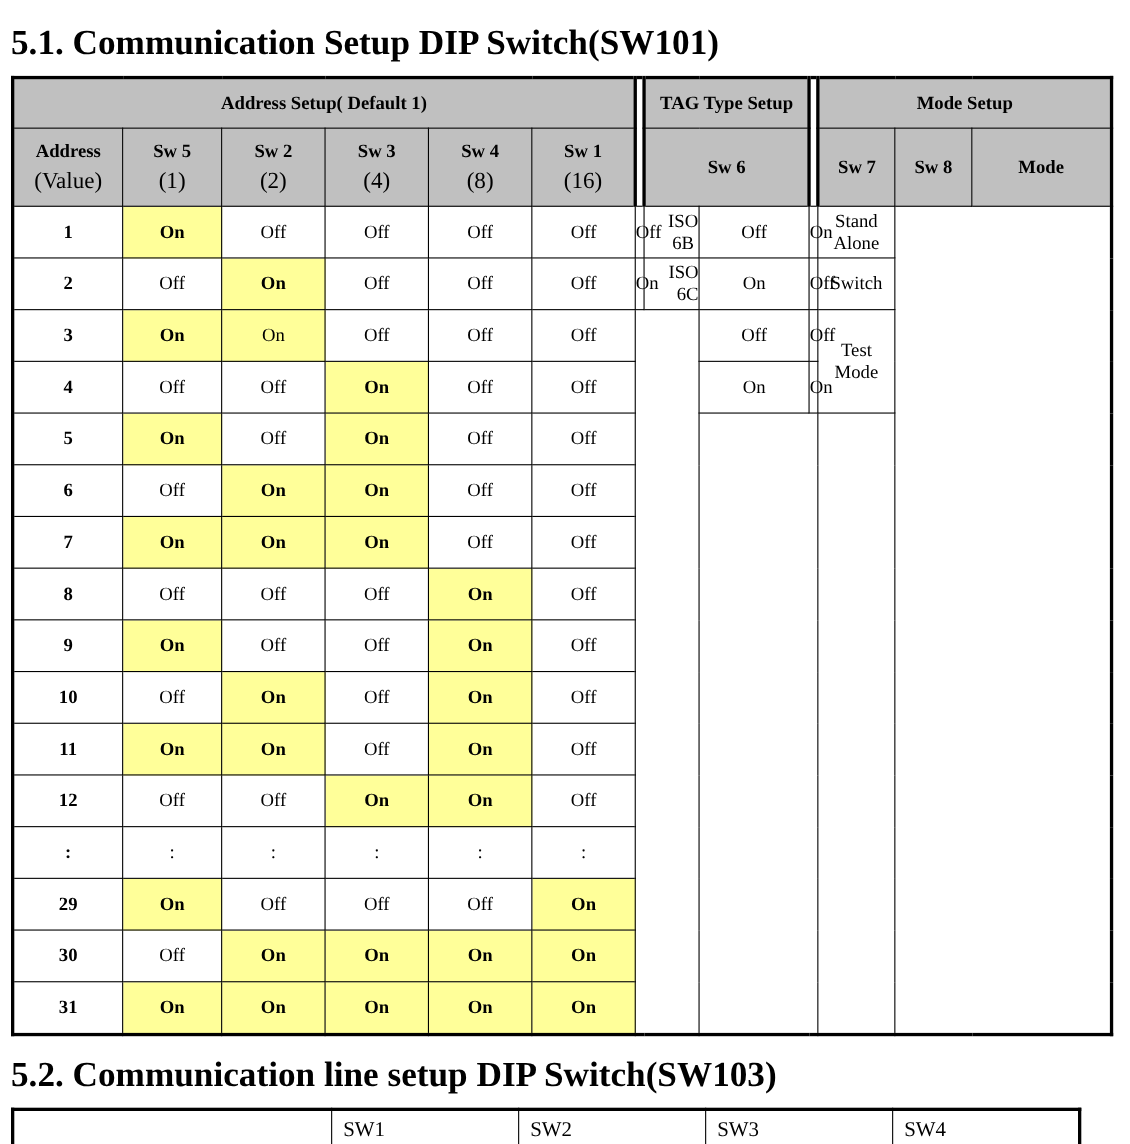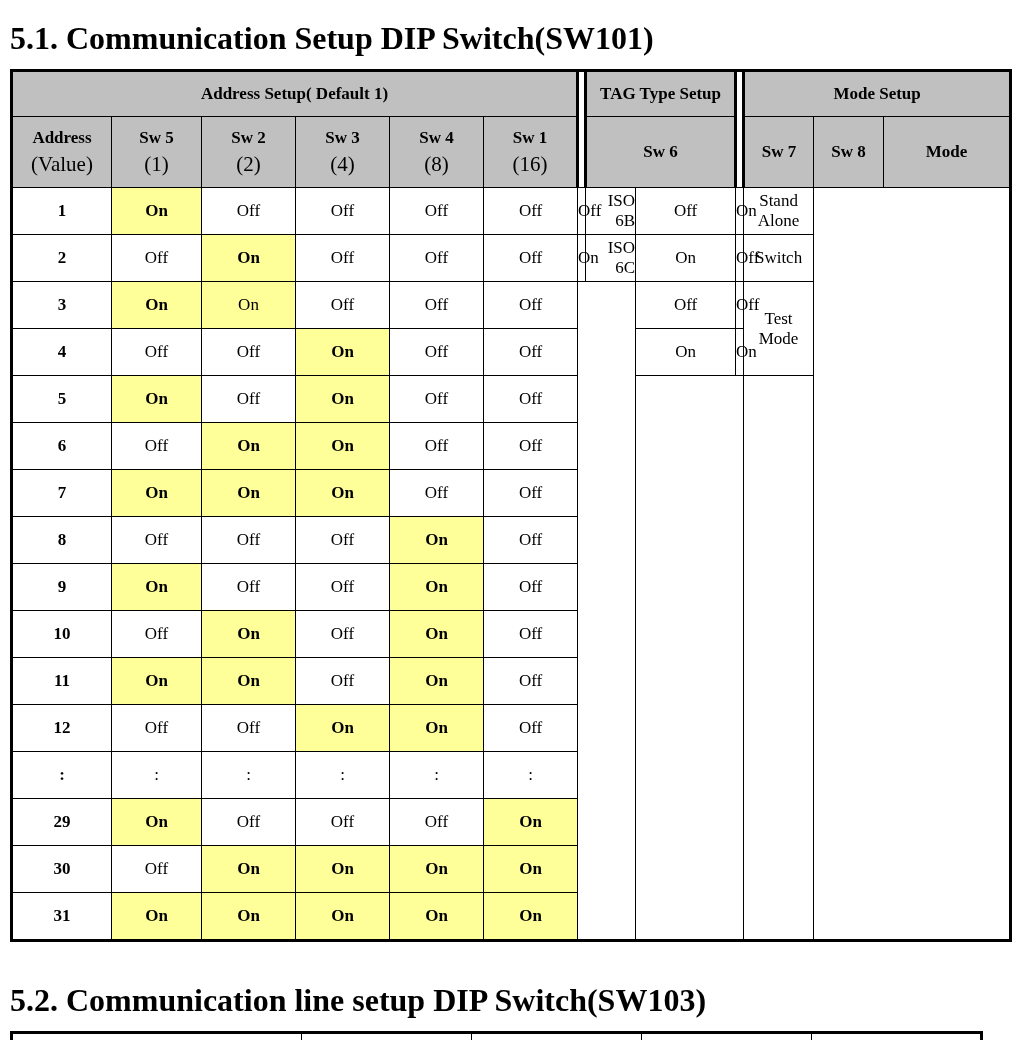--- a/index.html
+++ b/index.html
@@ -128,21 +128,21 @@
 </tbody>
     <tbody>
       <tr class="datarow">
         <td class="addr">1</td>
         <td class="on">On</td>
         <td>Off</td>
         <td>Off</td>
         <td>Off</td>
         <td>Off</td>
         <td>Off</td>
-        <td style="text-align:right;padding-left:21px">ISO 6B</td>
+        <td style="text-align:center;padding-left:21px">ISO 6B</td>
         <td>Off</td>
         <td>On</td>
         <td>Stand Alone</td>
       </tr>
       <tr class="datarow">
         <td class="addr">2</td>
         <td>Off</td>
         <td class="on">On</td>
         <td>Off</td>
         <td>Off</td>
@@ -269,21 +269,21 @@
         <td class="addr">31</td>
         <td class="on">On</td>
         <td class="on">On</td>
         <td class="on">On</td>
         <td class="on">On</td>
         <td class="on">On</td>
       </tr>
     </tbody>
 </table>
 
-<h2 style="margin-top:40px">5.2. Communication line setup DIP Switch(SW103)</h2>
+<h2 style="margin-top:16px">5.2. Communication line setup DIP Switch(SW103)</h2>
 
 <table class="outer t2">
 <colgroup>
   <col style="width:290px">
       <col style="width:170px">
       <col style="width:170px">
       <col style="width:170px">
       <col style="width:170px">
 </colgroup>
 <tbody>

